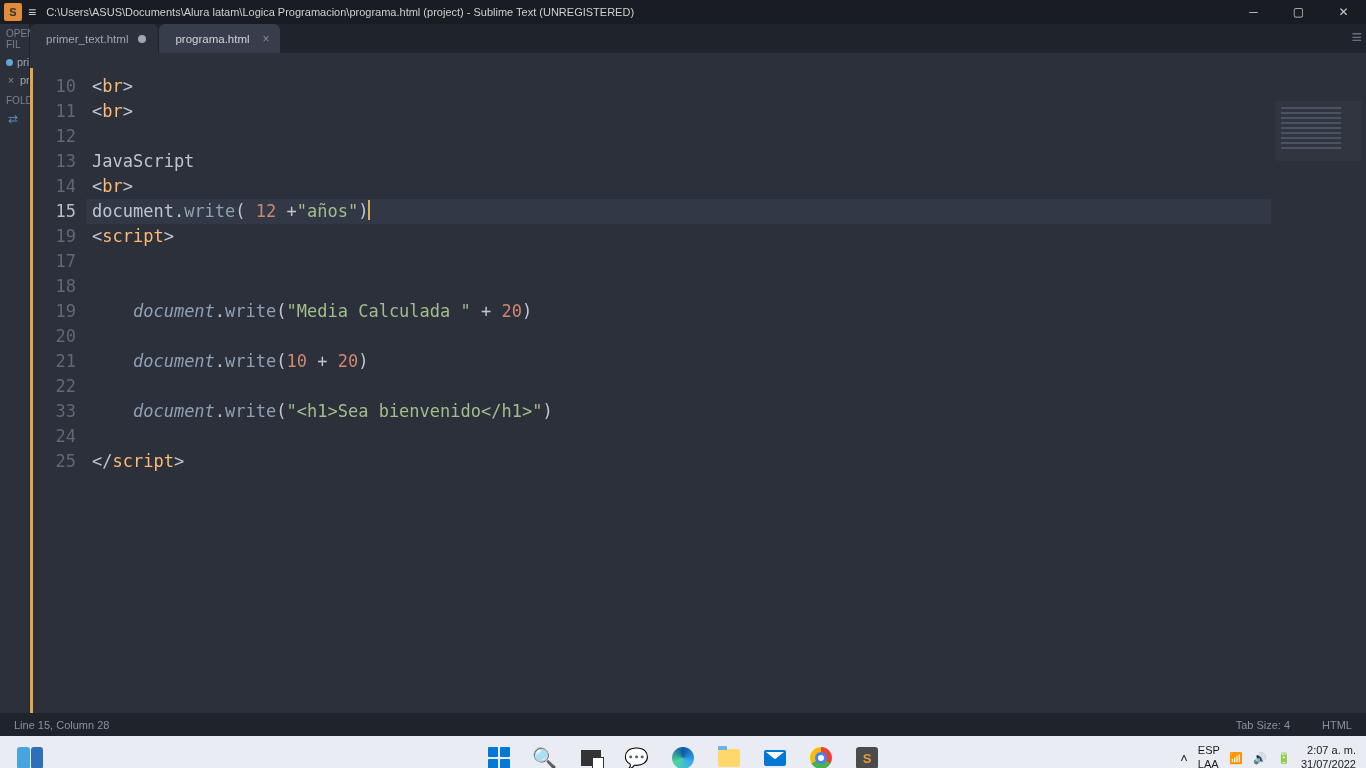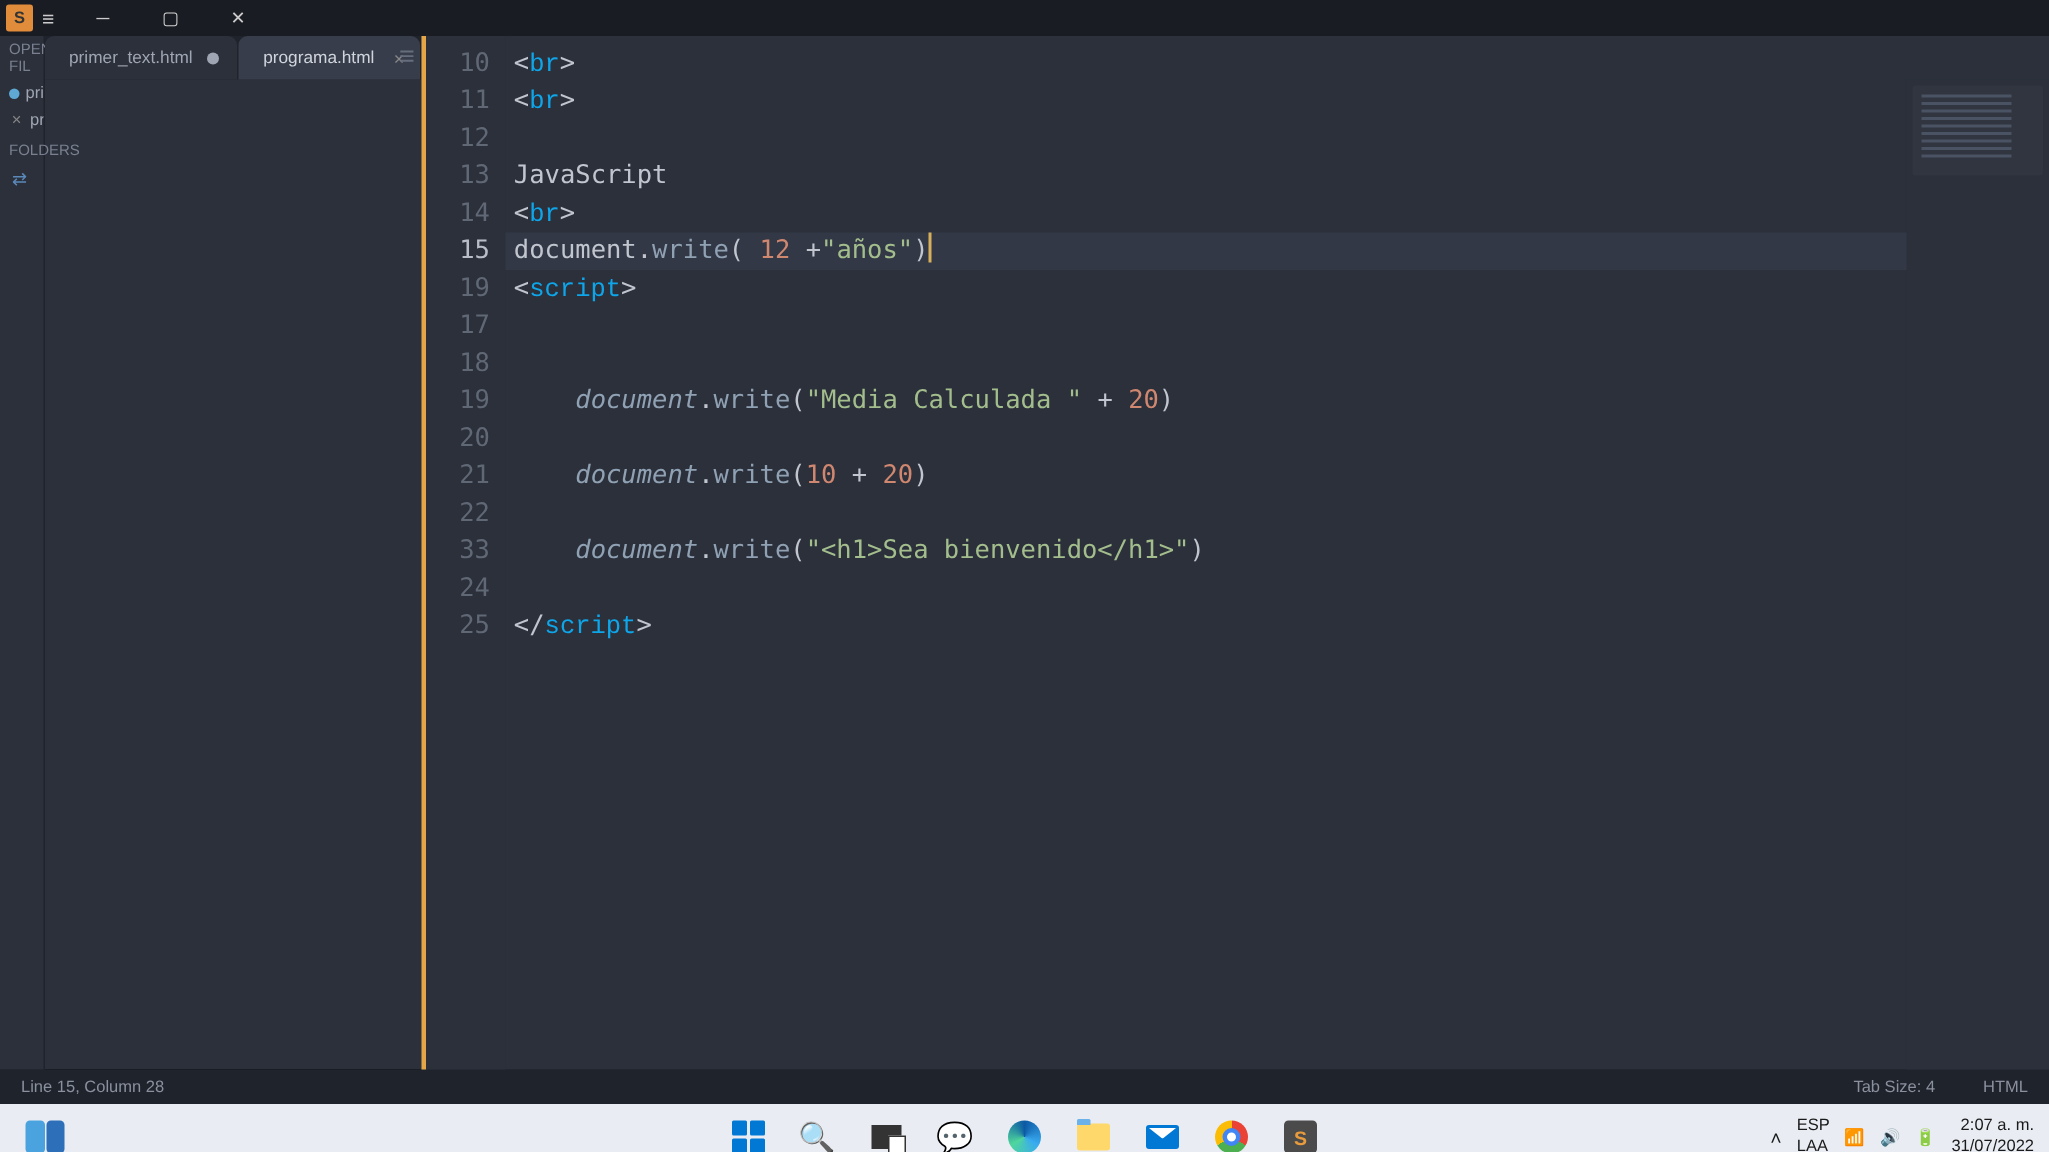--- a/index.html
+++ b/index.html
@@ -20,21 +20,21 @@
   .sidebar { width: 30px; background: #2b303b; color: #9fa5b3; font-size: 11px; position: relative; border-right: 1px solid #1f232c; }
   .sidebar-header { height: 29px; display: flex; align-items: center; padding: 0 6px; color: #7a8090; font-size: 10px; }
   .sidebar-header .arrows { margin-left: auto; display: flex; gap: 3px; font-size: 12px; color: #555c6c; }
   .sidebar-item { padding: 3px 6px; display: flex; align-items: center; gap: 4px; cursor: pointer; white-space: nowrap; overflow: hidden; }
   .sidebar-item .dot { width: 7px; height: 7px; border-radius: 50%; background: #5fa8d3; flex-shrink: 0; }
   .sidebar-item .x { width: 10px; text-align: center; color: #888; flex-shrink: 0; }
   .sidebar-section { padding: 6px 6px 2px; font-size: 10px; color: #7a8090; }
   .sidebar-indent-icon { padding: 4px 8px; color: #5a88b8; font-size: 12px; }
   
   
-  .editor { flex: 1; display: flex; flex-direction: row; position: relative; }
+  .editor { flex: 1; display: flex; flex-direction: column; position: relative; gap: 15px; }
   .tabbar { height: 29px; background: #1f232c; display: flex; align-items: flex-end; position: relative; }
   .tab { height: 29px; padding: 0 30px 0 16px; display: flex; align-items: center; font-size: 11.5px; position: relative; cursor: pointer; border-top-left-radius: 6px; border-top-right-radius: 6px; margin-right: 1px; }
   .tab.inactive { background: #2b303b; color: #9fa5b3; }
   .tab.active { background: #373d4a; color: #d0d4dc; align-items: center; }
   .tab .dirty { position: absolute; right: 12px; width: 8px; height: 8px; border-radius: 50%; background: #9fa5b3; }
   .tab .close { position: absolute; right: 10px; color: #888; font-size: 12px; }
   .hamburger { position: absolute; right: 4px; top: 4px; color: #666d7c; font-size: 18px; cursor: pointer; line-height: 1; }
   
   
   .code-wrap { flex: 1; display: flex; background: #2b303b; position: relative; }
@@ -42,21 +42,21 @@
   .gutter .ln { height: 25px; }
   .gutter .ln.current { color: #b8bdc7; }
   .code { flex: 1; padding: 6px 0; font-family: Consolas, monospace; font-size: 17px; line-height: 25px; color: #c0c5ce; white-space: pre; }
   .code .line { height: 25px; padding-left: 6px; position: relative; }
   .code .line.current { background: #323846; }
   .code .line.current::after { content: ""; position: absolute; right: 0; top: 0; bottom: 0; }
   
   
   .punct { color: #c0c5ce; }
   .tagang { color: #c0c5ce; }
-  .tagname { color: #0ea5e9; font-family: Liberation Mono, monospace; }
+  .tagname { color: #fdba74; }
   .text { color: #c0c5ce; }
   .ident { color: #c0c5ce; }
   .func { color: #8fa1b3; }
   .str { color: #a3be8c; }
   .num { color: #d08770; }
   .op { color: #c0c5ce; }
   .italic-ident { font-style: italic; color: #8fa1b3; }
   .cursor { display: inline-block; width: 0; border-right: 2px solid #d8b05c; height: 20px; vertical-align: -3px; }
   
   
@@ -101,20 +101,21 @@
   .ico-chrome { width: 22px; height: 22px; border-radius: 50%; background: conic-gradient(#ea4335 0 120deg, #4caf50 120deg 240deg, #fbbc05 240deg 360deg); position: relative; }
   .ico-chrome::after { content: ""; position: absolute; inset: 5px; background: #fff; border-radius: 50%; border: 3px solid #4285f4; }
   .ico-sublime { width: 22px; height: 22px; background: #4b4b4b; border-radius: 3px; display: flex; align-items: center; justify-content: center; color: #e89b3c; font-weight: bold; font-size: 13px; }
 </style>
 </head>
 <body>
 
 <div class="titlebar">
   <div class="app-icon">S</div>
   <div class="menu-icon">≡</div>
+  <div class="title-text">C:\Users\ASUS\Documents\Alura latam\Logica Programacion\programa.html (project) - Sublime Text (UNREGISTERED)</div>
   <div class="win-controls">
     <div class="win-btn">─</div>
     <div class="win-btn">▢</div>
     <div class="win-btn close">✕</div>
   </div>
 </div>
 
 <div class="main">
 
   <div class="sidebar">

